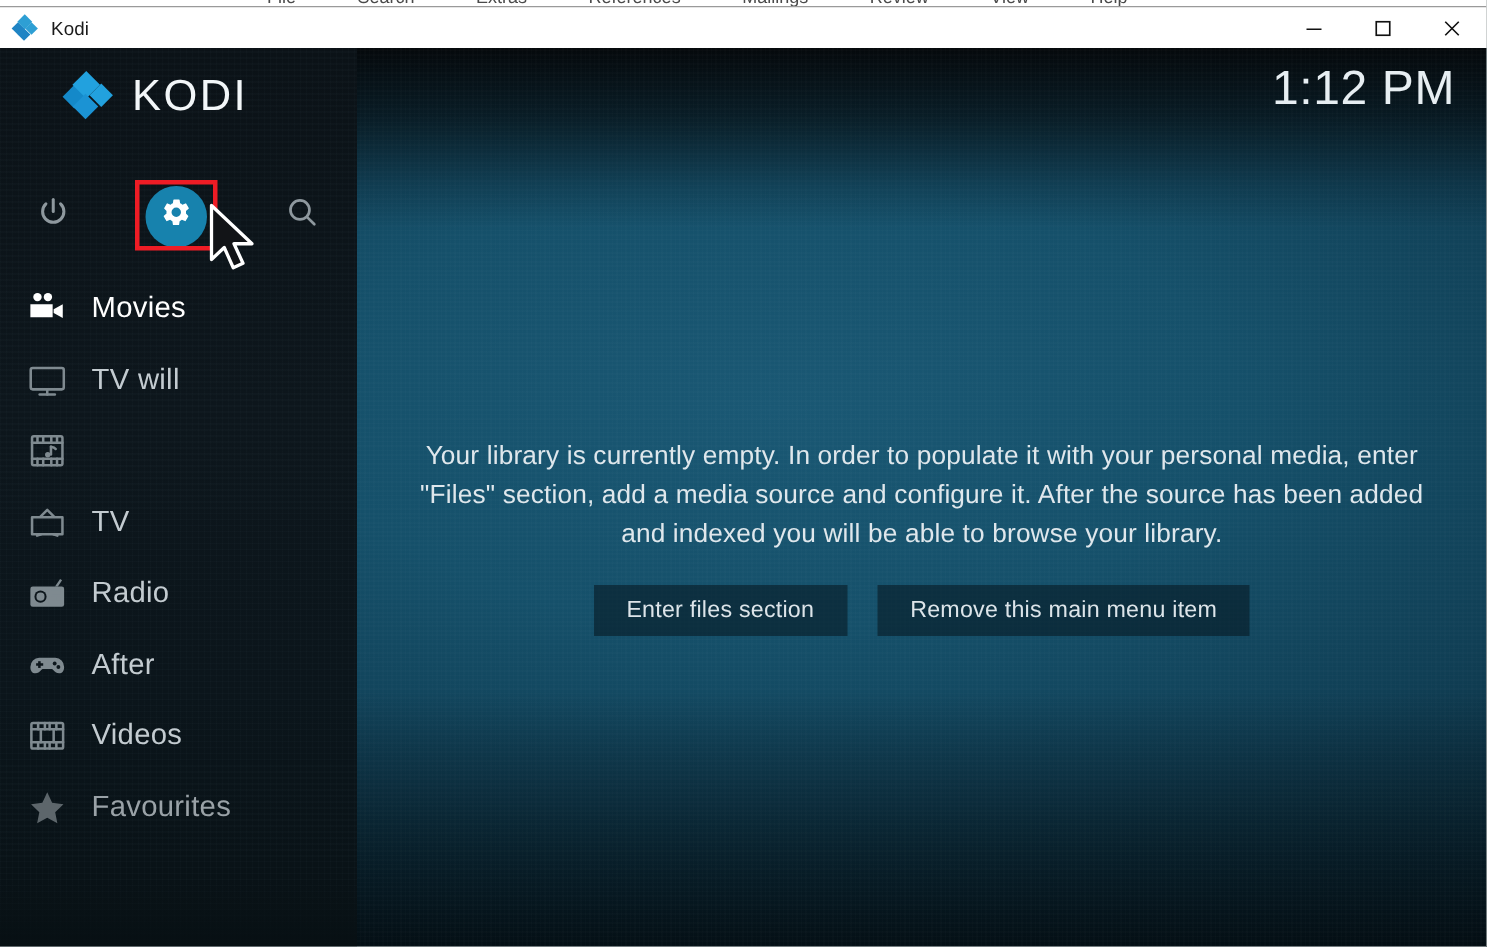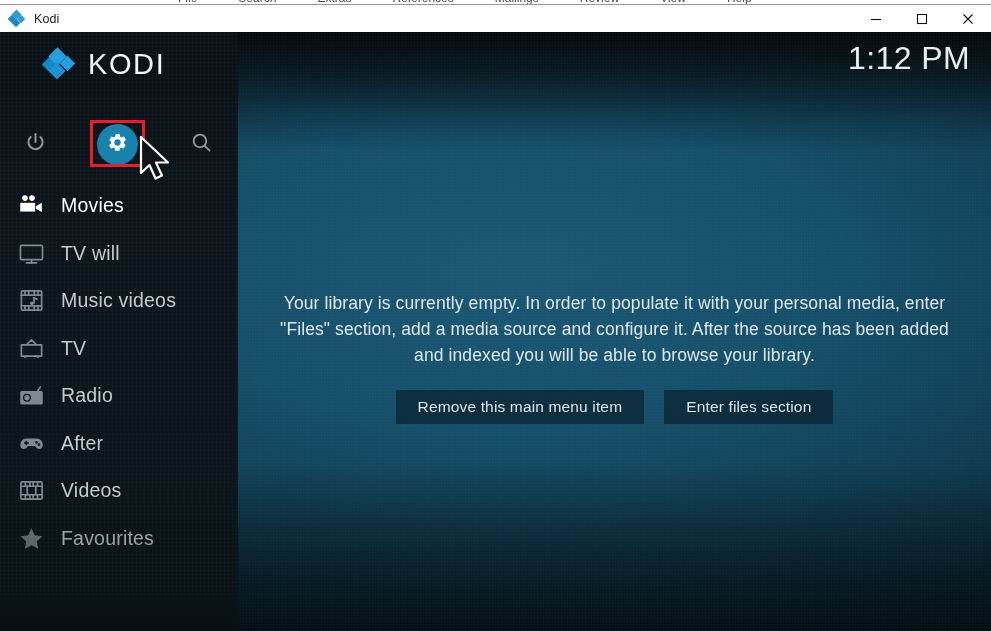--- a/index.html
+++ b/index.html
@@ -416,21 +416,20 @@
             <span class="menu-ico">
               <svg width="27" height="27" viewBox="0 0 24 24" fill="none" stroke="currentColor" stroke-width="1.5" stroke-linejoin="round" stroke-linecap="round">
                 <rect x="3" y="3.4" width="18" height="17.2" rx="1"></rect>
                 <path d="M3 7.2h18M3 16.8h18"></path>
                 <path d="M6.2 3.4v3.8M9.6 3.4v3.8M14.4 3.4v3.8M17.8 3.4v3.8M6.2 16.8v3.8M9.6 16.8v3.8M14.4 16.8v3.8M17.8 16.8v3.8"></path>
                 <path d="M14.2 9.6v4.6"></path>
                 <circle cx="12.3" cy="14.4" r="1.6" fill="currentColor" stroke="none"></circle>
                 <path d="M14.2 9.6c1.3.2 2.3.6 2.8 1.3"></path>
               </svg>
             </span>
-            <span class="menu-label">Music videos</span>
           </div>
           <div class="menu-item">
             <span class="menu-ico">
               <svg width="27" height="27" viewBox="0 0 24 24" fill="none" stroke="currentColor" stroke-width="1.5" stroke-linejoin="round" stroke-linecap="round">
                 <path d="M3 8.8h18v10H3z"></path>
                 <path d="M8 8.4 L12 4.4 L16 8.4"></path>
                 <path d="M6 19.6 L8.4 18.8 M18 19.6 L15.6 18.8"></path>
               </svg>
             </span>
             <span class="menu-label">TV</span>
@@ -491,20 +490,20 @@
         <path d="M3 2 L3 38 L11.5 30 L17.5 43.5 L24 40.5 L18 27.5 L30 27.5 Z" fill="#121417" stroke="#ffffff" stroke-width="2.2" stroke-linejoin="round"></path>
       </svg>
     </div>
 
     <div class="main">
       <div class="clock">1:12 PM</div>
 
       <div class="empty-block">
         <div class="empty-msg">Your library is currently empty. In order to populate it with your personal media, enter "Files" section, add a media source and configure it. After the source has been added and indexed you will be able to browse your library.</div>
         <div class="btn-row" id="btn-row">
+            <button class="kbtn">Enter files section</button>
             <button class="kbtn">Remove this main menu item</button>
-            <button class="kbtn">Enter files section</button>
           </div>
       </div>
     </div>
 
   </div>
 </div>
 
 </body></html>

